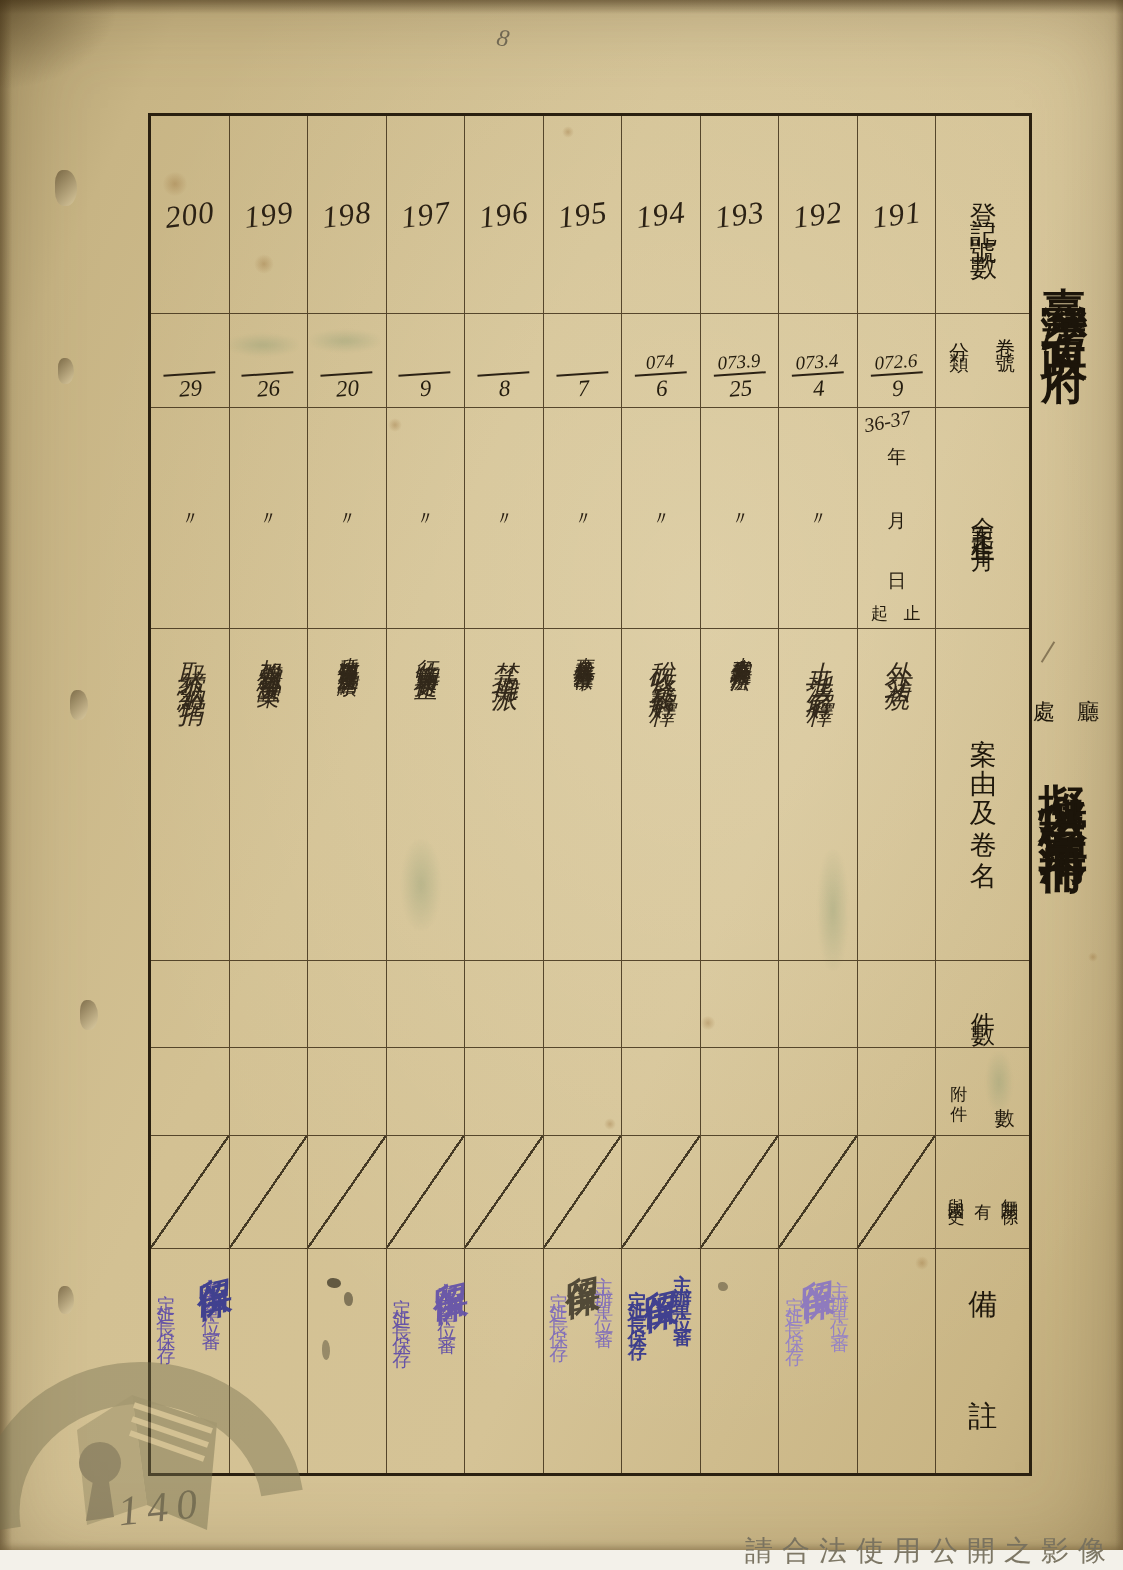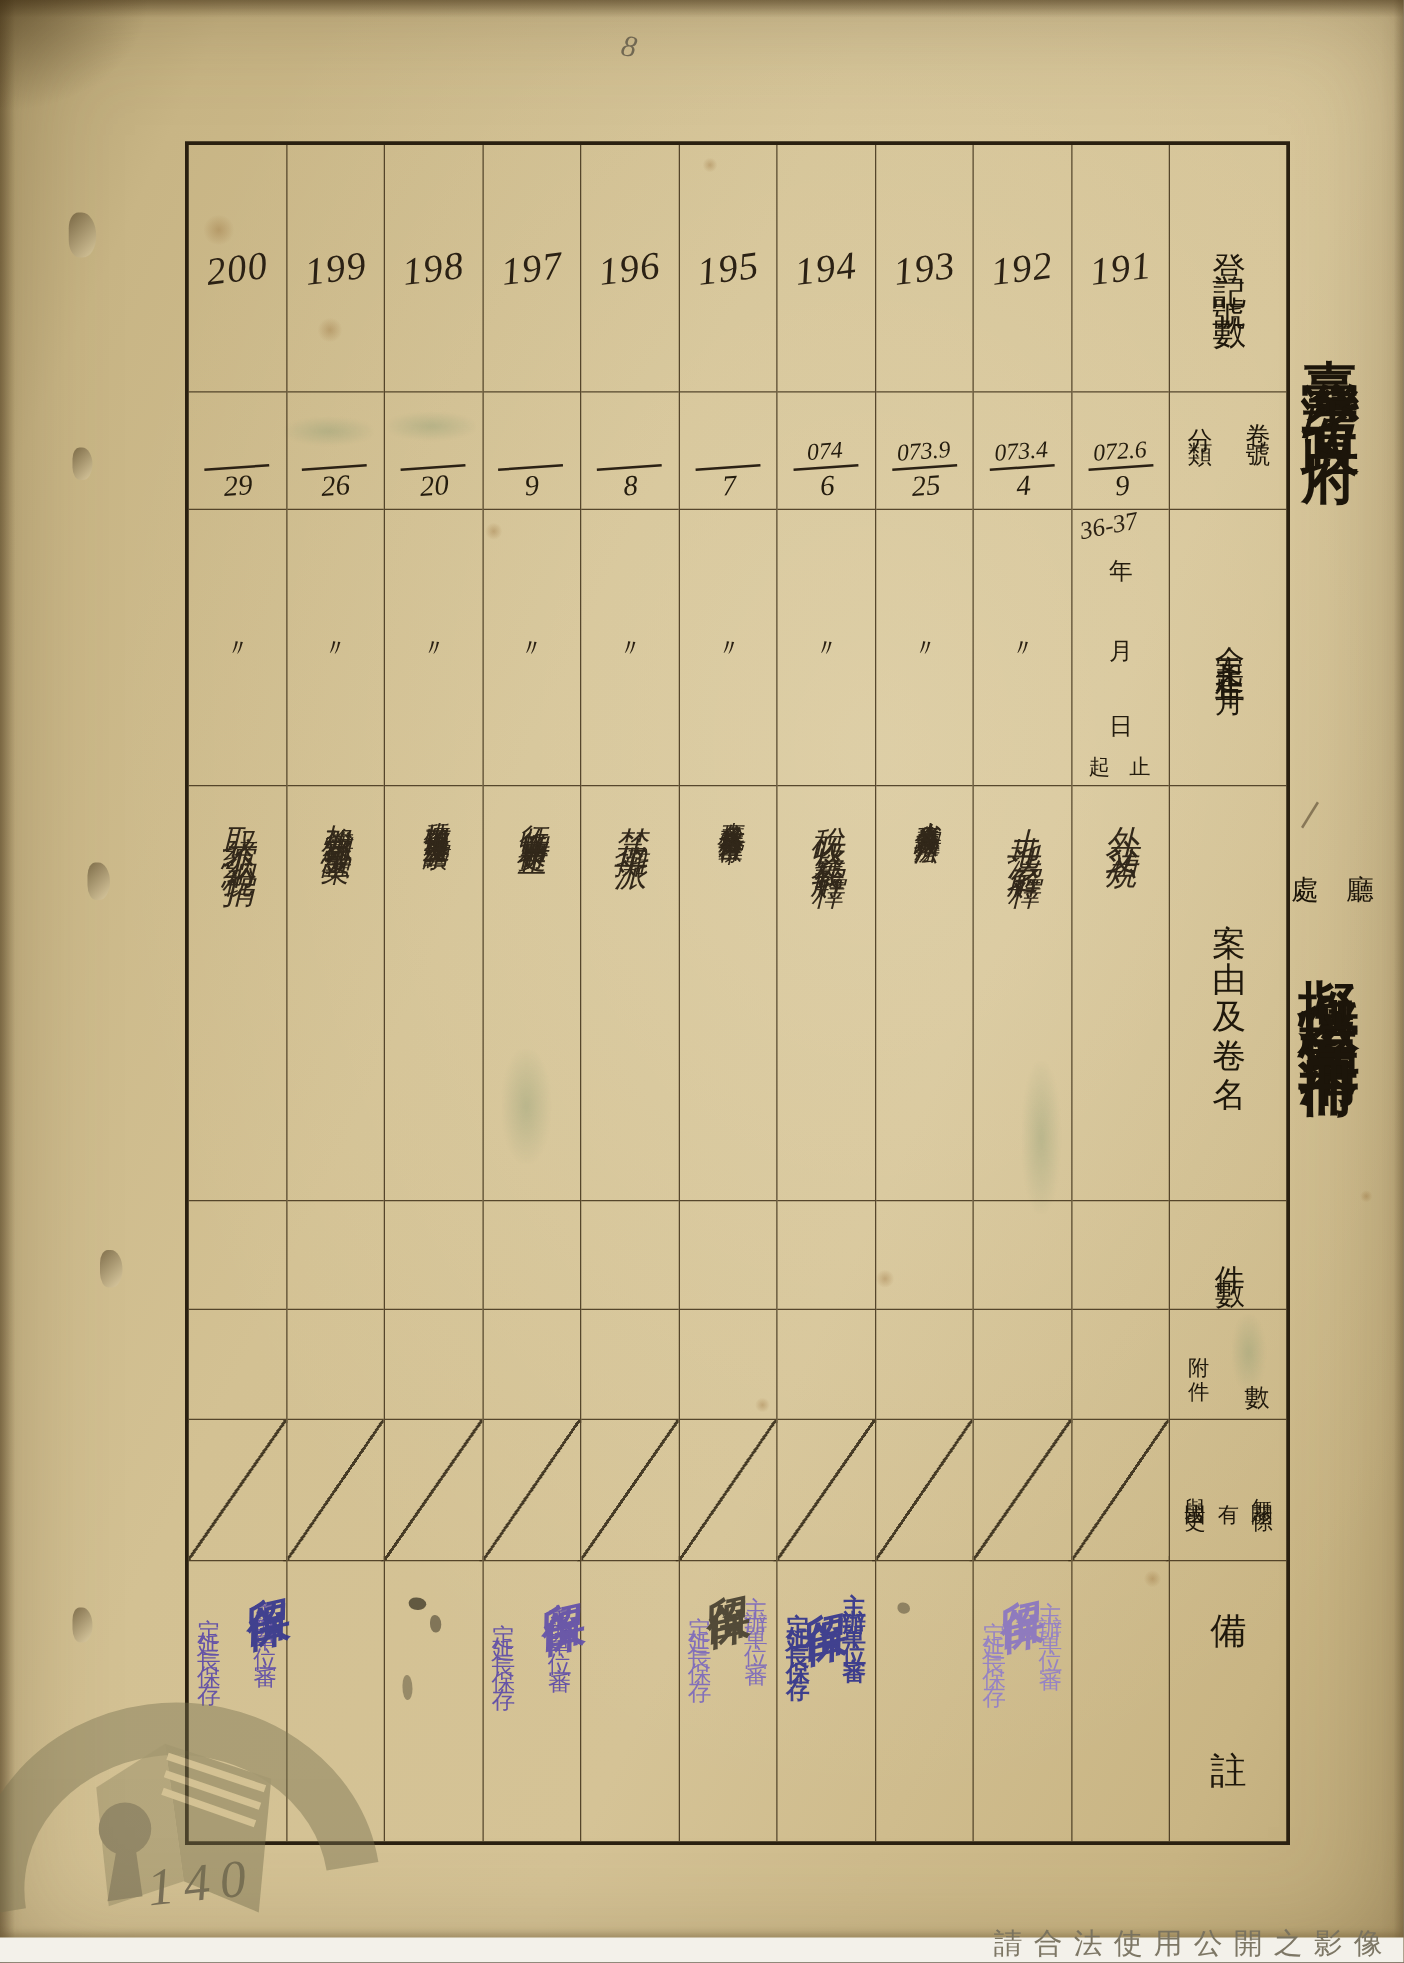--- a/index.html
+++ b/index.html
@@ -87,21 +87,21 @@
   .title-org{position:absolute;left:1041px;top:250px;font-size:46px;letter-spacing:17px;font-weight:bold;color:#1c150a;}
   .title-office{position:absolute;left:1033px;top:697px;width:66px;display:flex;justify-content:space-between;font-size:22px;color:#1c150a;}
   .title-doc{position:absolute;left:1039px;top:744px;font-size:49px;letter-spacing:13px;font-weight:bold;color:#1c150a;}
   .scratch{position:absolute;left:1047px;top:640px;width:2px;height:24px;background:#4a3b24;opacity:.55;transform:rotate(32deg);}
 
   .pencil{font-style:italic;color:#5c5545;}
   .pencil-top{position:absolute;left:497px;top:25px;font-size:24px;transform:rotate(10deg);opacity:.8;}
   .pencil-bottom{position:absolute;left:118px;top:1483px;font-size:42px;letter-spacing:8px;transform:rotate(-6deg);opacity:.75;}
 
   .wm-logo{position:absolute;left:-18px;top:1335px;opacity:.5;color:#76704f;}
-  .wm-text{position:absolute;right:8px;bottom:0px;font-size:23px;letter-spacing:9px;color:rgba(118,112,94,.95);
+  .wm-text{position:absolute;right:8px;bottom:0px;font-size:28px;letter-spacing:9px;color:rgba(118,112,94,.95);
     font-family:"Liberation Serif","DejaVu Serif",serif;}
 </style>
 </head>
 <body>
 
 <div id="page">
 
   <div class="edge-top"></div>
   <div class="edge-left"></div>
   <div class="edge-right"></div>

